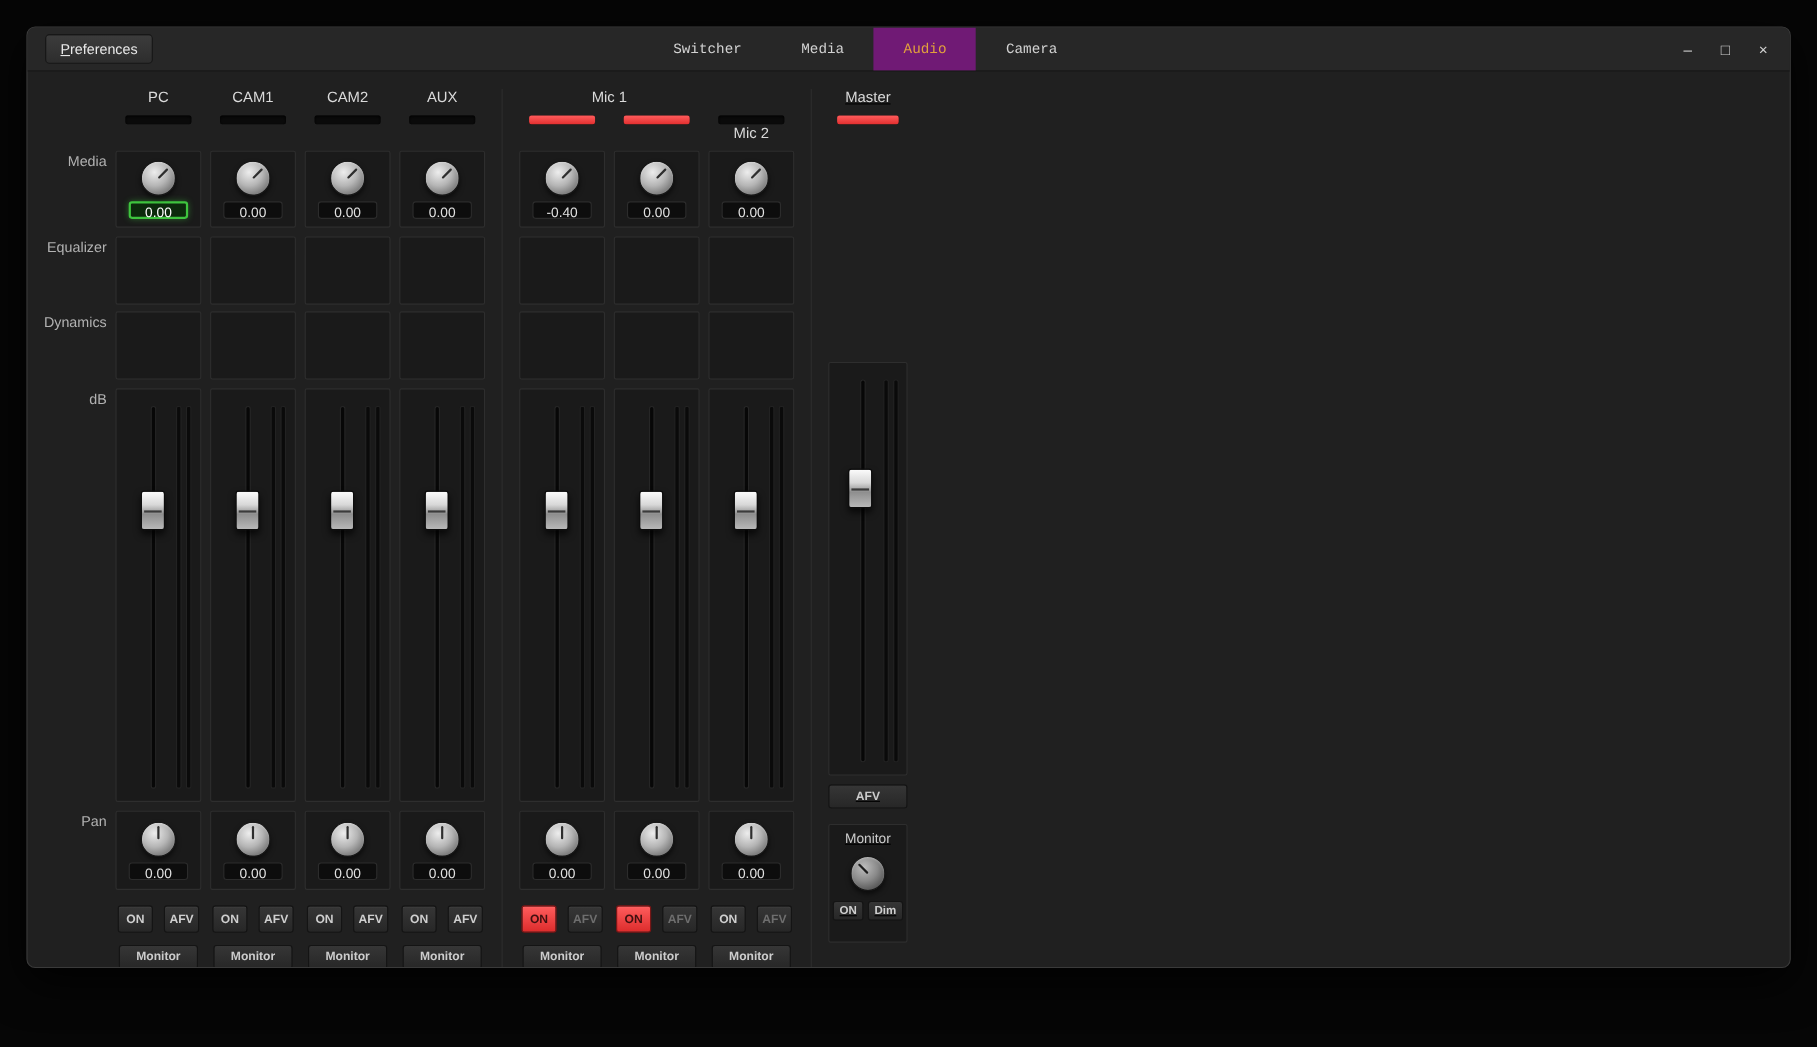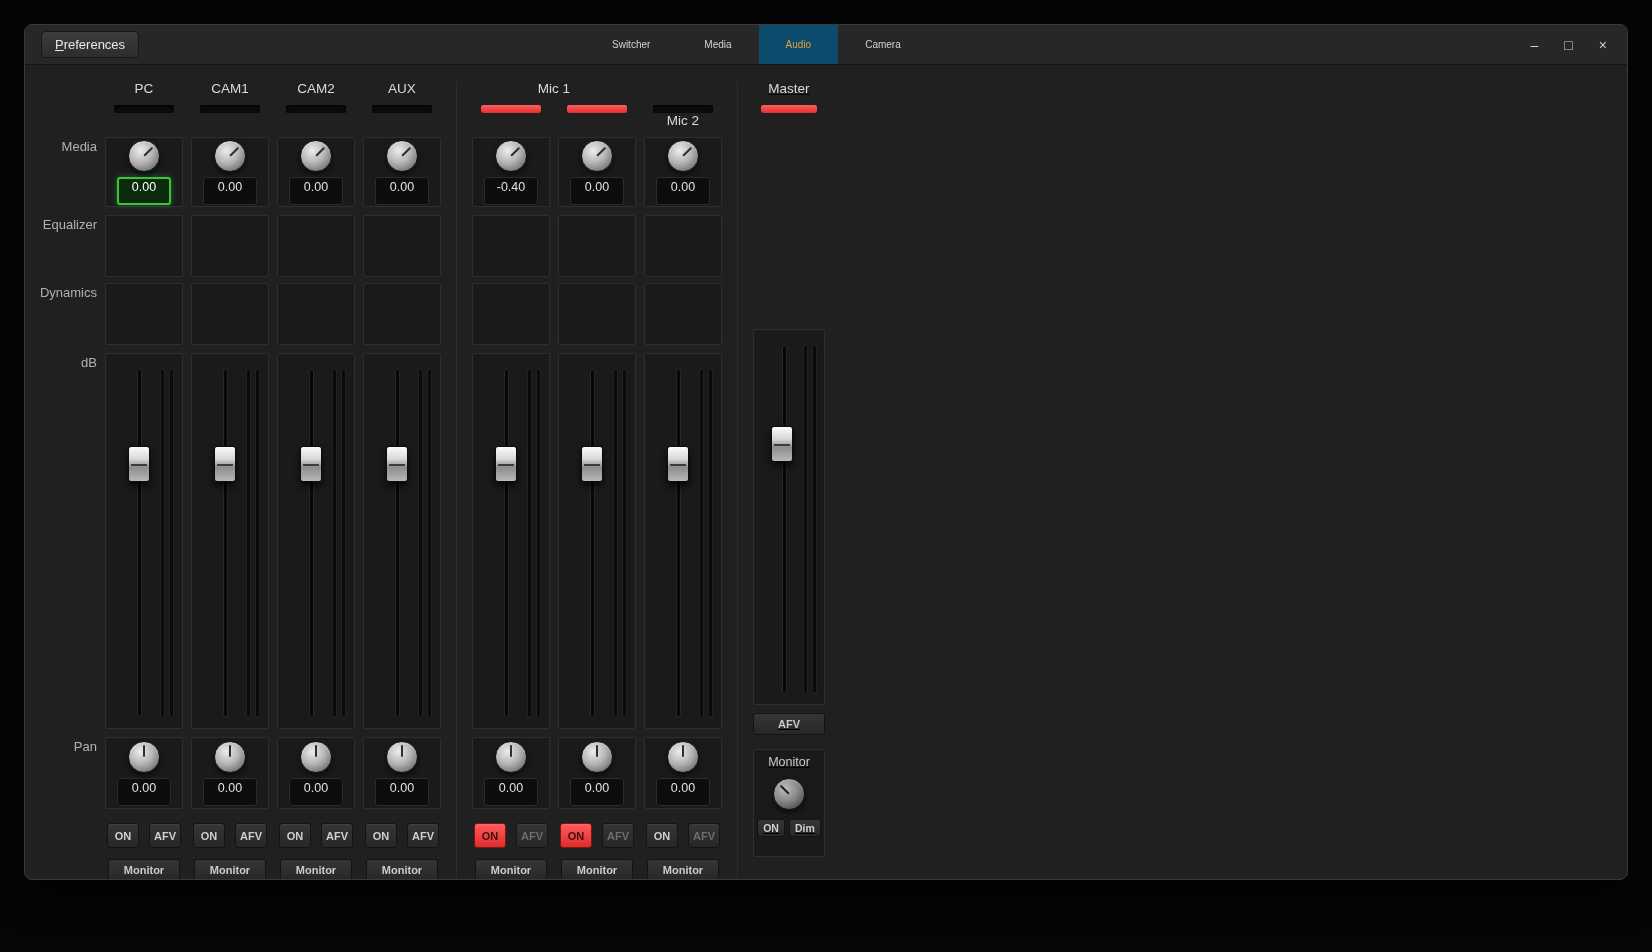--- a/index.html
+++ b/index.html
@@ -8,22 +8,22 @@
   .window { position:absolute; left:24px; top:24px; width:1604px; height:856px;
     background:#202020; border:1px solid #3a3a3a; border-radius:8px; overflow:hidden;
     box-shadow:0 12px 40px rgba(0,0,0,.85); }
 
   
   .titlebar { position:relative; height:40px; background:#272727; border-bottom:1px solid #141414; display:flex; align-items:center; }
   .pref-btn { margin-left:16px; padding:5px 13px; font-size:13px; color:#e8e8e8;
     background:linear-gradient(#3c3c3c,#2d2d2d); border:1px solid #171717; border-radius:4px; cursor:default; }
   .pref-btn::first-letter { text-decoration:underline; }
   .tabs { position:absolute; left:560px; top:0; height:100%; display:flex; align-items:stretch; }
-  .tab { padding:0 27px; display:flex; align-items:center; font-size:10px; color:#d2d2d2; }
-  .tab.active { background:#0c4a6e; color:#e2a13c; }
+  .tab { padding:0 27px; display:flex; align-items:center; font-size:13px; color:#d2d2d2;font-family:Liberation Mono, monospace; }
+  .tab.active { background:#701a75; color:#e2a13c; }
   .win-controls { position:absolute; right:20px; top:0; height:100%; display:flex; align-items:center; gap:26px; color:#cfcfcf; }
   .win-glyph { font-size:14px; line-height:1; }
 
   
   .content { position:relative; height:815px; padding:16px 0 0 14px; display:flex; align-items:flex-start; }
 
   .row-labels { position:relative; width:66px; height:800px; flex:none; }
   .row-label { position:absolute; right:8px; font-size:13px; color:#b2b2b2; white-space:nowrap; }
 
   .strips-row { display:flex; gap:8px; }
@@ -46,21 +46,21 @@
   .knob { width:32px; height:32px; border-radius:50%; position:relative; flex:none;
     background:radial-gradient(circle at 38% 32%, #ededed, #b5b5b5 45%, #7d7d7d 75%, #5c5c5c 100%);
     border:1px solid #161616; box-shadow:0 3px 5px rgba(0,0,0,.55), inset 0 1px 2px rgba(255,255,255,.35); }
   .knob::after { content:""; position:absolute; left:calc(50% - 1px); top:50%; width:2px; height:12px;
     background:#2e2e2e; transform-origin:50% 0; border-radius:1px; }
   .input-knob::after { transform:rotate(225deg); }
   .pan-knob::after { transform:rotate(180deg); }
   .monitor-knob { background:radial-gradient(circle at 38% 32%, #bdbdbd, #8a8a8a 45%, #565656 78%, #3f3f3f); }
   .monitor-knob::after { transform:rotate(135deg); background:#1d1d1d; }
 
-  .value { width:54px; height:28px; line-height:18px; background:#0d0d0d; border:1px solid #2c2c2c;
+  .value { width:54px; height:16px; line-height:18px; background:#0d0d0d; border:1px solid #2c2c2c;
     border-radius:3px; font-size:12.5px; color:#e2e2e2; text-align:center; }
   .value.selected { border:2px solid #3ec43e; background:#0c2a0c; color:#ffffff; line-height:16px;
     box-shadow:0 0 6px rgba(62,196,62,.45); }
 
   
   .fader-track { position:absolute; left:calc(43% - 1px); top:16px; bottom:12px; width:3px;
     background:#070707; border-radius:2px; box-shadow:0 0 0 1px #262626; }
   .fader-meter { position:absolute; top:16px; bottom:12px; width:3px; background:#0a0a0a; border-radius:1px;
     box-shadow:0 0 0 1px #222; }
   .fader-meter.m1 { left:72%; }

